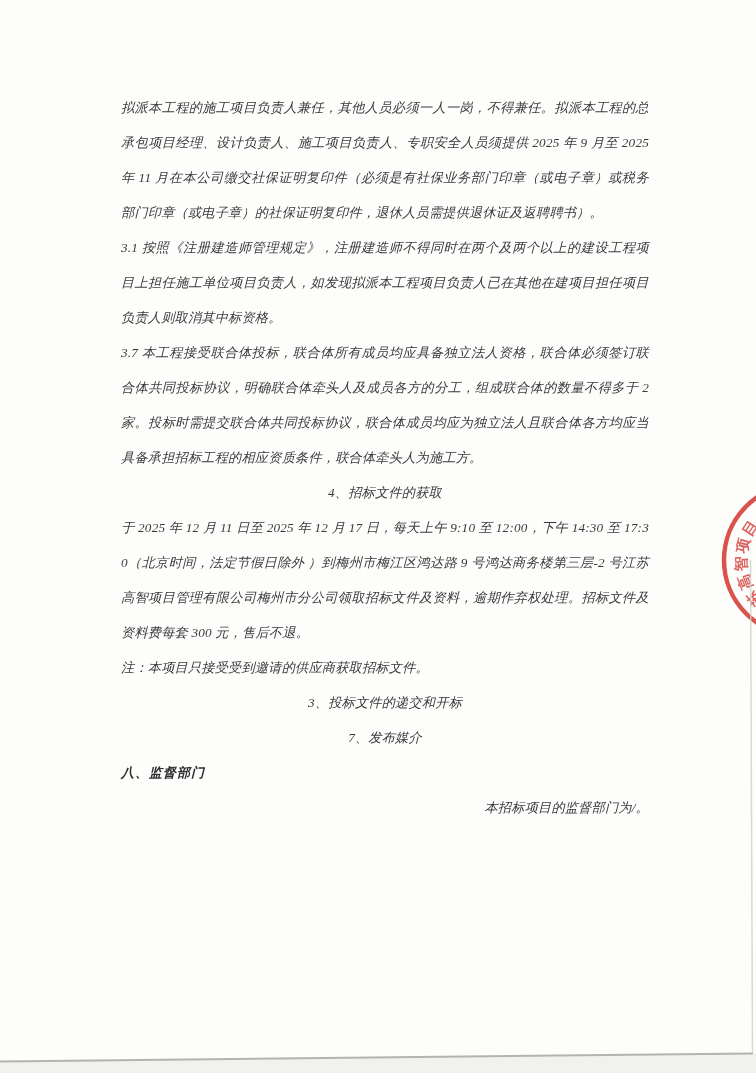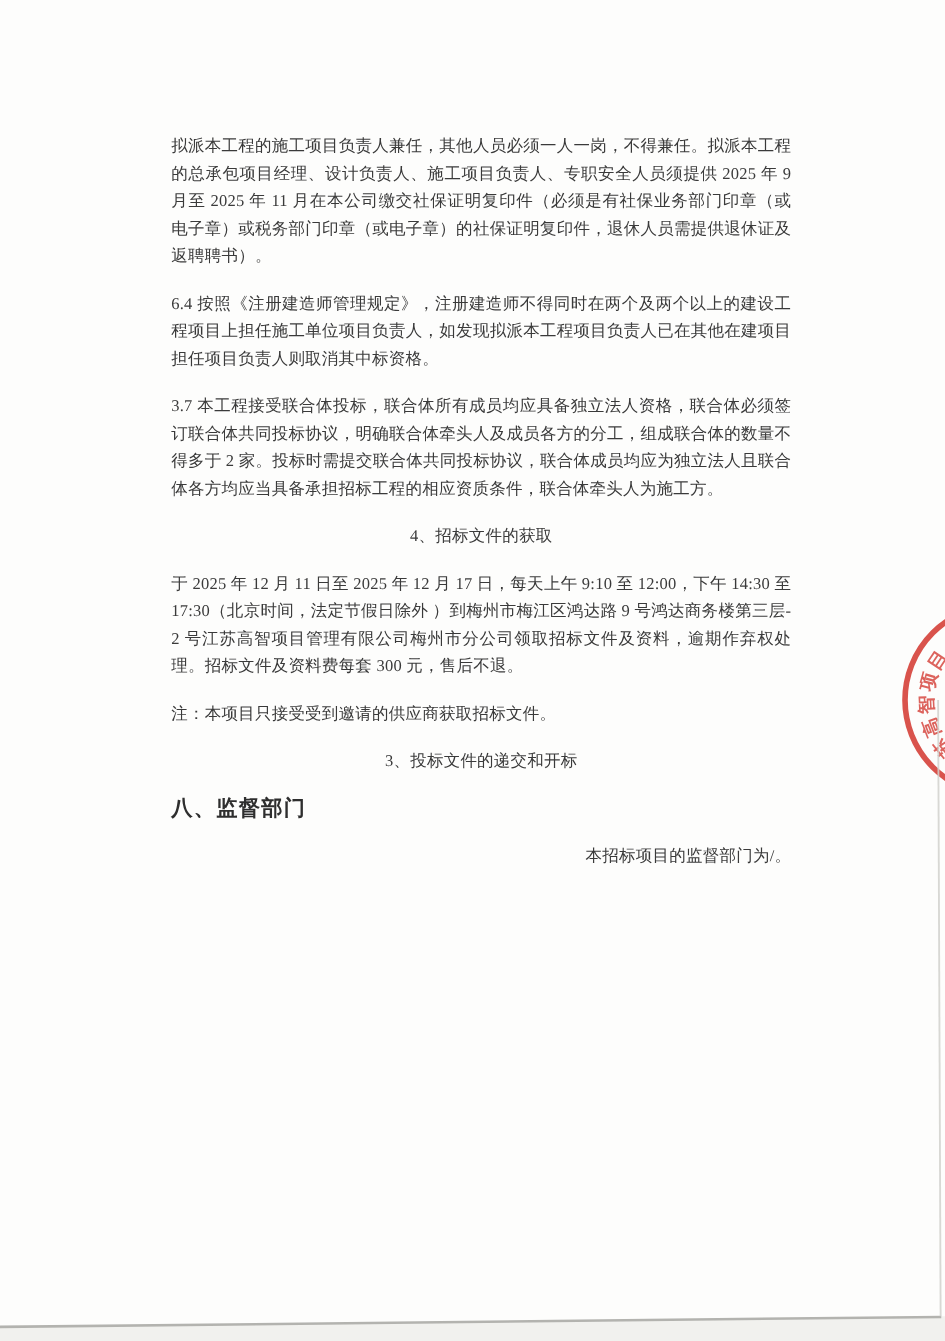--- a/index.html
+++ b/index.html
@@ -16,33 +16,34 @@
     font-family: "Liberation Serif", "DejaVu Serif", serif;
   }
   .content {
     position: absolute;
     top: 90px;
     left: 121px;
     width: 528px;
     color: #3a3a3a;
   }
   .para {
-    margin: 16px;
+    margin: 0;
     font-size: 13.2px;
-    line-height: 22px;
+    line-height: 35px;
     text-align: justify;
     text-justify: inter-ideograph;
     word-break: break-all;
     letter-spacing: 0.2px;
+    font-style: italic;
   }
   .para.sub {
     text-align: center;
   }
   .para.major {
-    font-size: 17px;
+    font-size: 13px;
     font-weight: bold;
     color: #2e2e2e;
     text-align: left;
     letter-spacing: 1px;
   }
   .para.indent {
     padding-left: 28px;
     text-align: right;
   }
   .overlay {
@@ -64,26 +65,27 @@
     opacity: 0.9;
   }
 </style>
 </head>
 <body>
 
 <div class="page">
 
   <div class="content" id="doc-body">
       <p class="para body">拟派本工程的施工项目负责人兼任，其他人员必须一人一岗，不得兼任。拟派本工程的总承包项目经理、设计负责人、施工项目负责人、专职安全人员须提供 2025 年 9 月至 2025 年 11 月在本公司缴交社保证明复印件（必须是有社保业务部门印章（或电子章）或税务部门印章（或电子章）的社保证明复印件，退休人员需提供退休证及返聘聘书）。</p>
-      <p class="para body">6.4 按照《注册建造师管理规定》，注册建造师不得同时在两个及两个以上的建设工程项目上担任施工单位项目负责人，如发现拟派本工程项目负责人已在其他在建项目担任项目负责人则取消其中标资格。</p>
+      <p class="para body">3.1 按照《注册建造师管理规定》，注册建造师不得同时在两个及两个以上的建设工程项目上担任施工单位项目负责人，如发现拟派本工程项目负责人已在其他在建项目担任项目负责人则取消其中标资格。</p>
       <p class="para body">3.7 本工程接受联合体投标，联合体所有成员均应具备独立法人资格，联合体必须签订联合体共同投标协议，明确联合体牵头人及成员各方的分工，组成联合体的数量不得多于 2 家。投标时需提交联合体共同投标协议，联合体成员均应为独立法人且联合体各方均应当具备承担招标工程的相应资质条件，联合体牵头人为施工方。</p>
       <p class="para sub">4、招标文件的获取</p>
       <p class="para body">于 2025 年 12 月 11 日至 2025 年 12 月 17 日，每天上午 9:10 至 12:00，下午 14:30 至 17:30（北京时间，法定节假日除外 ）到梅州市梅江区鸿达路 9 号鸿达商务楼第三层-2 号江苏高智项目管理有限公司梅州市分公司领取招标文件及资料，逾期作弃权处理。招标文件及资料费每套 300 元，售后不退。</p>
       <p class="para body">注：本项目只接受受到邀请的供应商获取招标文件。</p>
       <p class="para sub">3、投标文件的递交和开标</p>
+      <p class="para sub">7、发布媒介</p>
       <p class="para major">八、监督部门</p>
       <p class="para body indent">本招标项目的监督部门为/。</p>
     </div>
 
   <svg class="overlay" width="756" height="1073" viewBox="0 0 756 1073">
 
     <g>
       <circle class="seal-ring" cx="800" cy="560" r="76"></circle>
       <path id="sealArc" d="M 765.3 601.4 A 54 54 0 0 1 765.3 518.6" fill="none"></path>
       <text class="seal-text">

